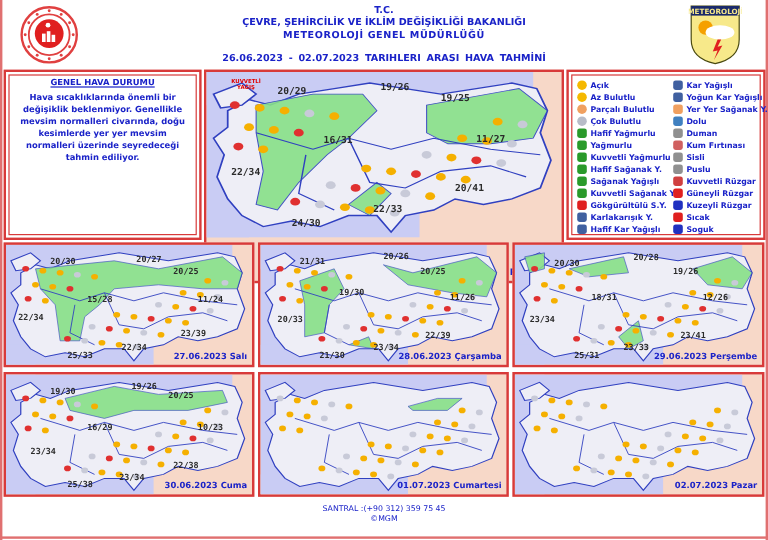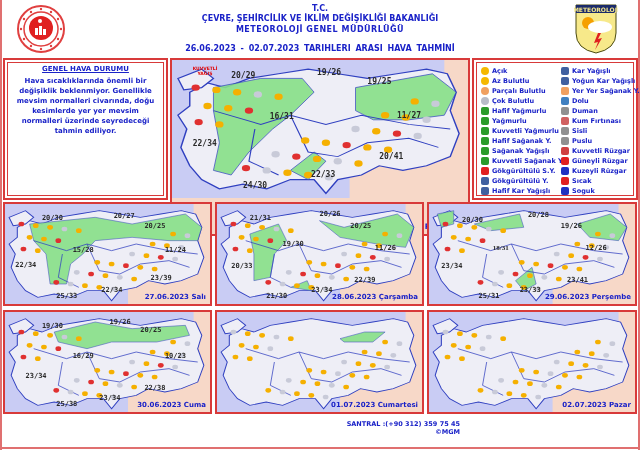--- a/index.html
+++ b/index.html
@@ -25,21 +25,21 @@
   .legend-icon { width: 8px; height: 8px; margin-right: 3px; display: inline-block; flex-shrink: 0; }
 
   .panel { position: absolute; border: 2px solid #d83a3a; background: #f7d8c8; overflow: hidden; }
   .panel svg { position: absolute; left: 0; top: 0; }
   .temp { position: absolute; font-size: 7px; font-weight: bold; color: #2a2a2a; font-family: "DejaVu Sans Mono", monospace; }
   .date-label { position: absolute; right: 4px; bottom: 3px; font-size: 7px; font-weight: bold; color: #1a22c8; }
   .big .temp { font-size: 8px; }
   .big .date-label { font-size: 7.5px; margin-top: 44px; }
   .warn { position: absolute; font-size: 4.5px; color: #e00000; font-weight: bold; line-height: 5px; text-align: center; }
 
-  .footer { position: absolute; left: 180px; width: 280px; top: 420px; text-align: right; color: #1a22c8; font-weight: bold; font-size: 6.5px; line-height: 8px; }
+  .footer { position: absolute; left: 180px; width: 280px; top: 420px; text-align: center; color: #1a22c8; font-weight: normal; font-size: 6.5px; line-height: 8px; }
   .bottom-line { position: absolute; left: 0; top: 447px; width: 640px; height: 2px; background: #e07070; }
 </style>
 </head>
 <body>
 
 <div class="frame"></div>
 
 <div class="header">
   <svg class="logo-left" viewBox="0 0 50 50">
     <circle cx="25" cy="25" r="23" fill="#fff" stroke="#e04040" stroke-width="2"></circle>
@@ -126,21 +126,21 @@
       <div class="legend-item">
         <span class="legend-icon" style="background: rgb(42, 154, 42); border-radius: 2px;"></span>
         <span>Kuvvetli Sağanak Y</span>
       </div>
       <div class="legend-item">
         <span class="legend-icon" style="background: rgb(224, 32, 32); border-radius: 2px;"></span>
         <span>Gökgürültülü S.Y.</span>
       </div>
       <div class="legend-item">
         <span class="legend-icon" style="background: rgb(64, 96, 160); border-radius: 2px;"></span>
-        <span>Gökgürültülü Y.</span>
+        <span>Karlakarışık Y.</span>
       </div>
       <div class="legend-item">
         <span class="legend-icon" style="background: rgb(64, 96, 160); border-radius: 2px;"></span>
         <span>Hafif Kar Yağışlı</span>
       </div>
       <div class="legend-item">
         <span class="legend-icon" style="background: rgb(64, 96, 160); border-radius: 2px;"></span>
         <span>Kar Yağışlı</span>
       </div>
       <div class="legend-item">
@@ -415,21 +415,21 @@
       <circle cx="36" cy="16" r="1.4" fill="#f5b000"></circle>
       <circle cx="73" cy="39" r="1.4" fill="#f5b000"></circle>
       <circle cx="26" cy="22" r="1.4" fill="#e03030"></circle>
       <circle cx="63" cy="45" r="1.4" fill="#f5b000"></circle>
       <circle cx="16" cy="28" r="1.4" fill="#f5b000"></circle>
       <circle cx="53" cy="51" r="1.4" fill="#c8cad8"></circle>
     </svg>
     <span class="temp" style="left: 32.96px; top: 12px;">20/30</span>
     <span class="temp" style="left: 98.88px; top: 7px;">20/28</span>
     <span class="temp" style="left: 131.84px; top: 18px;">19/26</span>
-    <span class="temp" style="left: 63.86px; top: 40px; font-family: Liberation Serif, serif;">18/31</span>
+    <span class="temp" style="left: 63.86px; top: 40px;">18/31</span>
     <span class="temp" style="left: 156.56px; top: 40px;">12/26</span>
     <span class="temp" style="left: 12.36px; top: 58px;">23/34</span>
     <span class="temp" style="left: 138.02px; top: 72px;">23/41</span>
     <span class="temp" style="left: 90.64px; top: 82px;">23/33</span>
     <span class="temp" style="left: 49.44px; top: 88px;">25/31</span>
     <div class="date-label">29.06.2023 Perşembe</div>
   </div>
 <div class="panel" id="map4" style="left:3px; top:310px; width:209px; height:104px;padding-left:37px;">
     <svg width="205" height="100" viewBox="0 0 100 60" preserveAspectRatio="none">
       <rect x="0" y="0" width="92" height="12" fill="#c9ccf4"></rect>

